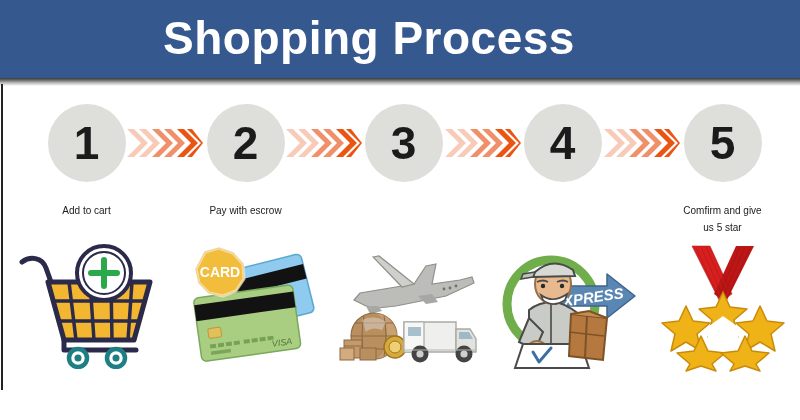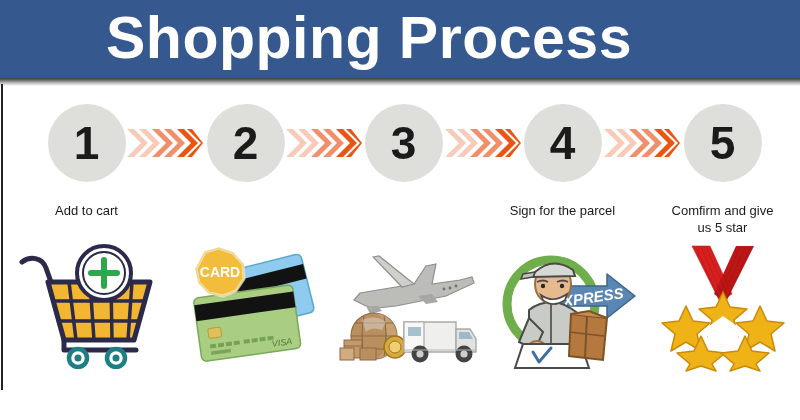--- a/index.html
+++ b/index.html
@@ -29,21 +29,21 @@
   }
   #banner-title {
     position: absolute;
     left: 0;
     top: 0;
     width: 738px;
     height: 78px;
     line-height: 76px;
     text-align: center;
     color: #ffffff;
-    font-size: 59px;
+    font-size: 46px;
     font-weight: bold;
     letter-spacing: 0.5px;
     font-family: "Liberation Sans", sans-serif;
     white-space: nowrap;
     border-radius: 9px;
   }
   #banner-shadow {
     position: absolute;
     left: 0;
     top: 78px;
@@ -89,21 +89,21 @@
     font-weight: bold;
     color: #1b1b1b;
     font-family: "Liberation Sans", sans-serif;
   }
   .label {
     position: absolute;
     left: 0;
     top: 116px;
     width: 159px;
     text-align: center;
-    font-size: 13px;
+    font-size: 10px;
     color: #1a1a1a;
     line-height: 17px;
     font-family: "Liberation Sans", sans-serif;
   }
   .art {
     position: absolute;
     left: 0;
     top: 158px;
     width: 159px;
     height: 128px;
@@ -170,20 +170,21 @@
           <path d="M27 3 L41 17 L27 31 L34 31 L48 17 L34 3 Z" fill="#f0906a"></path>
           <path d="M39 3 L53 17 L39 31 L46 31 L60 17 L46 3 Z" fill="#f0906a"></path>
           <path d="M52 3 L66 17 L52 31 L59 31 L73 17 L59 3 Z" fill="#ea5514"></path>
           <path d="M62 3 L76 17 L62 31 L67 31 L78 17 L67 3 Z" fill="#ea5514"></path>
         </g>
       </svg>
     </div>
 
     <div class="step" style="left:166px;">
       <div class="circle">2</div>
+      <div class="label">Pay with escrow</div>
       <div class="art">
         <svg width="150" height="125" viewBox="0 0 150 125">
 
           <g transform="rotate(-14 75 60)">
             <rect x="46" y="24" width="94" height="60" rx="5" fill="#8ecbee" stroke="#5aa7cf" stroke-width="1.5"></rect>
             <rect x="46" y="35" width="94" height="15" fill="#121212"></rect>
             <text x="124" y="76" font-family="Liberation Sans, sans-serif" font-size="9" fill="#4e88ae" font-style="italic" text-anchor="end">VISA</text>
           </g>
 
           <g transform="rotate(-8 70 78)">
@@ -283,21 +284,20 @@
           <path d="M27 3 L41 17 L27 31 L34 31 L48 17 L34 3 Z" fill="#f0906a"></path>
           <path d="M39 3 L53 17 L39 31 L46 31 L60 17 L46 3 Z" fill="#f0906a"></path>
           <path d="M52 3 L66 17 L52 31 L59 31 L73 17 L59 3 Z" fill="#ea5514"></path>
           <path d="M62 3 L76 17 L62 31 L67 31 L78 17 L67 3 Z" fill="#ea5514"></path>
         </g>
       </svg>
     </div>
 
     <div class="step" style="left:483px;">
       <div class="circle">4</div>
-      <div class="label">Sign for the parcel</div>
       <div class="art">
         <svg width="155" height="125" viewBox="0 0 155 125">
 
           <circle cx="66" cy="60" r="44" fill="none" stroke="#6fae4b" stroke-width="9"></circle>
 
           <g>
             <path d="M62 42 L122 42 L122 30 L150 52 L122 74 L122 62 L62 62 Z" fill="#5a86b4" stroke="#3c6588" stroke-width="1.5" stroke-linejoin="round"></path>
             <text x="104" y="59" font-family="Liberation Sans, sans-serif" font-size="15" font-weight="bold" font-style="italic" fill="#ffffff" text-anchor="middle" transform="rotate(-8 104 59)">EXPRESS</text>
           </g>
 

